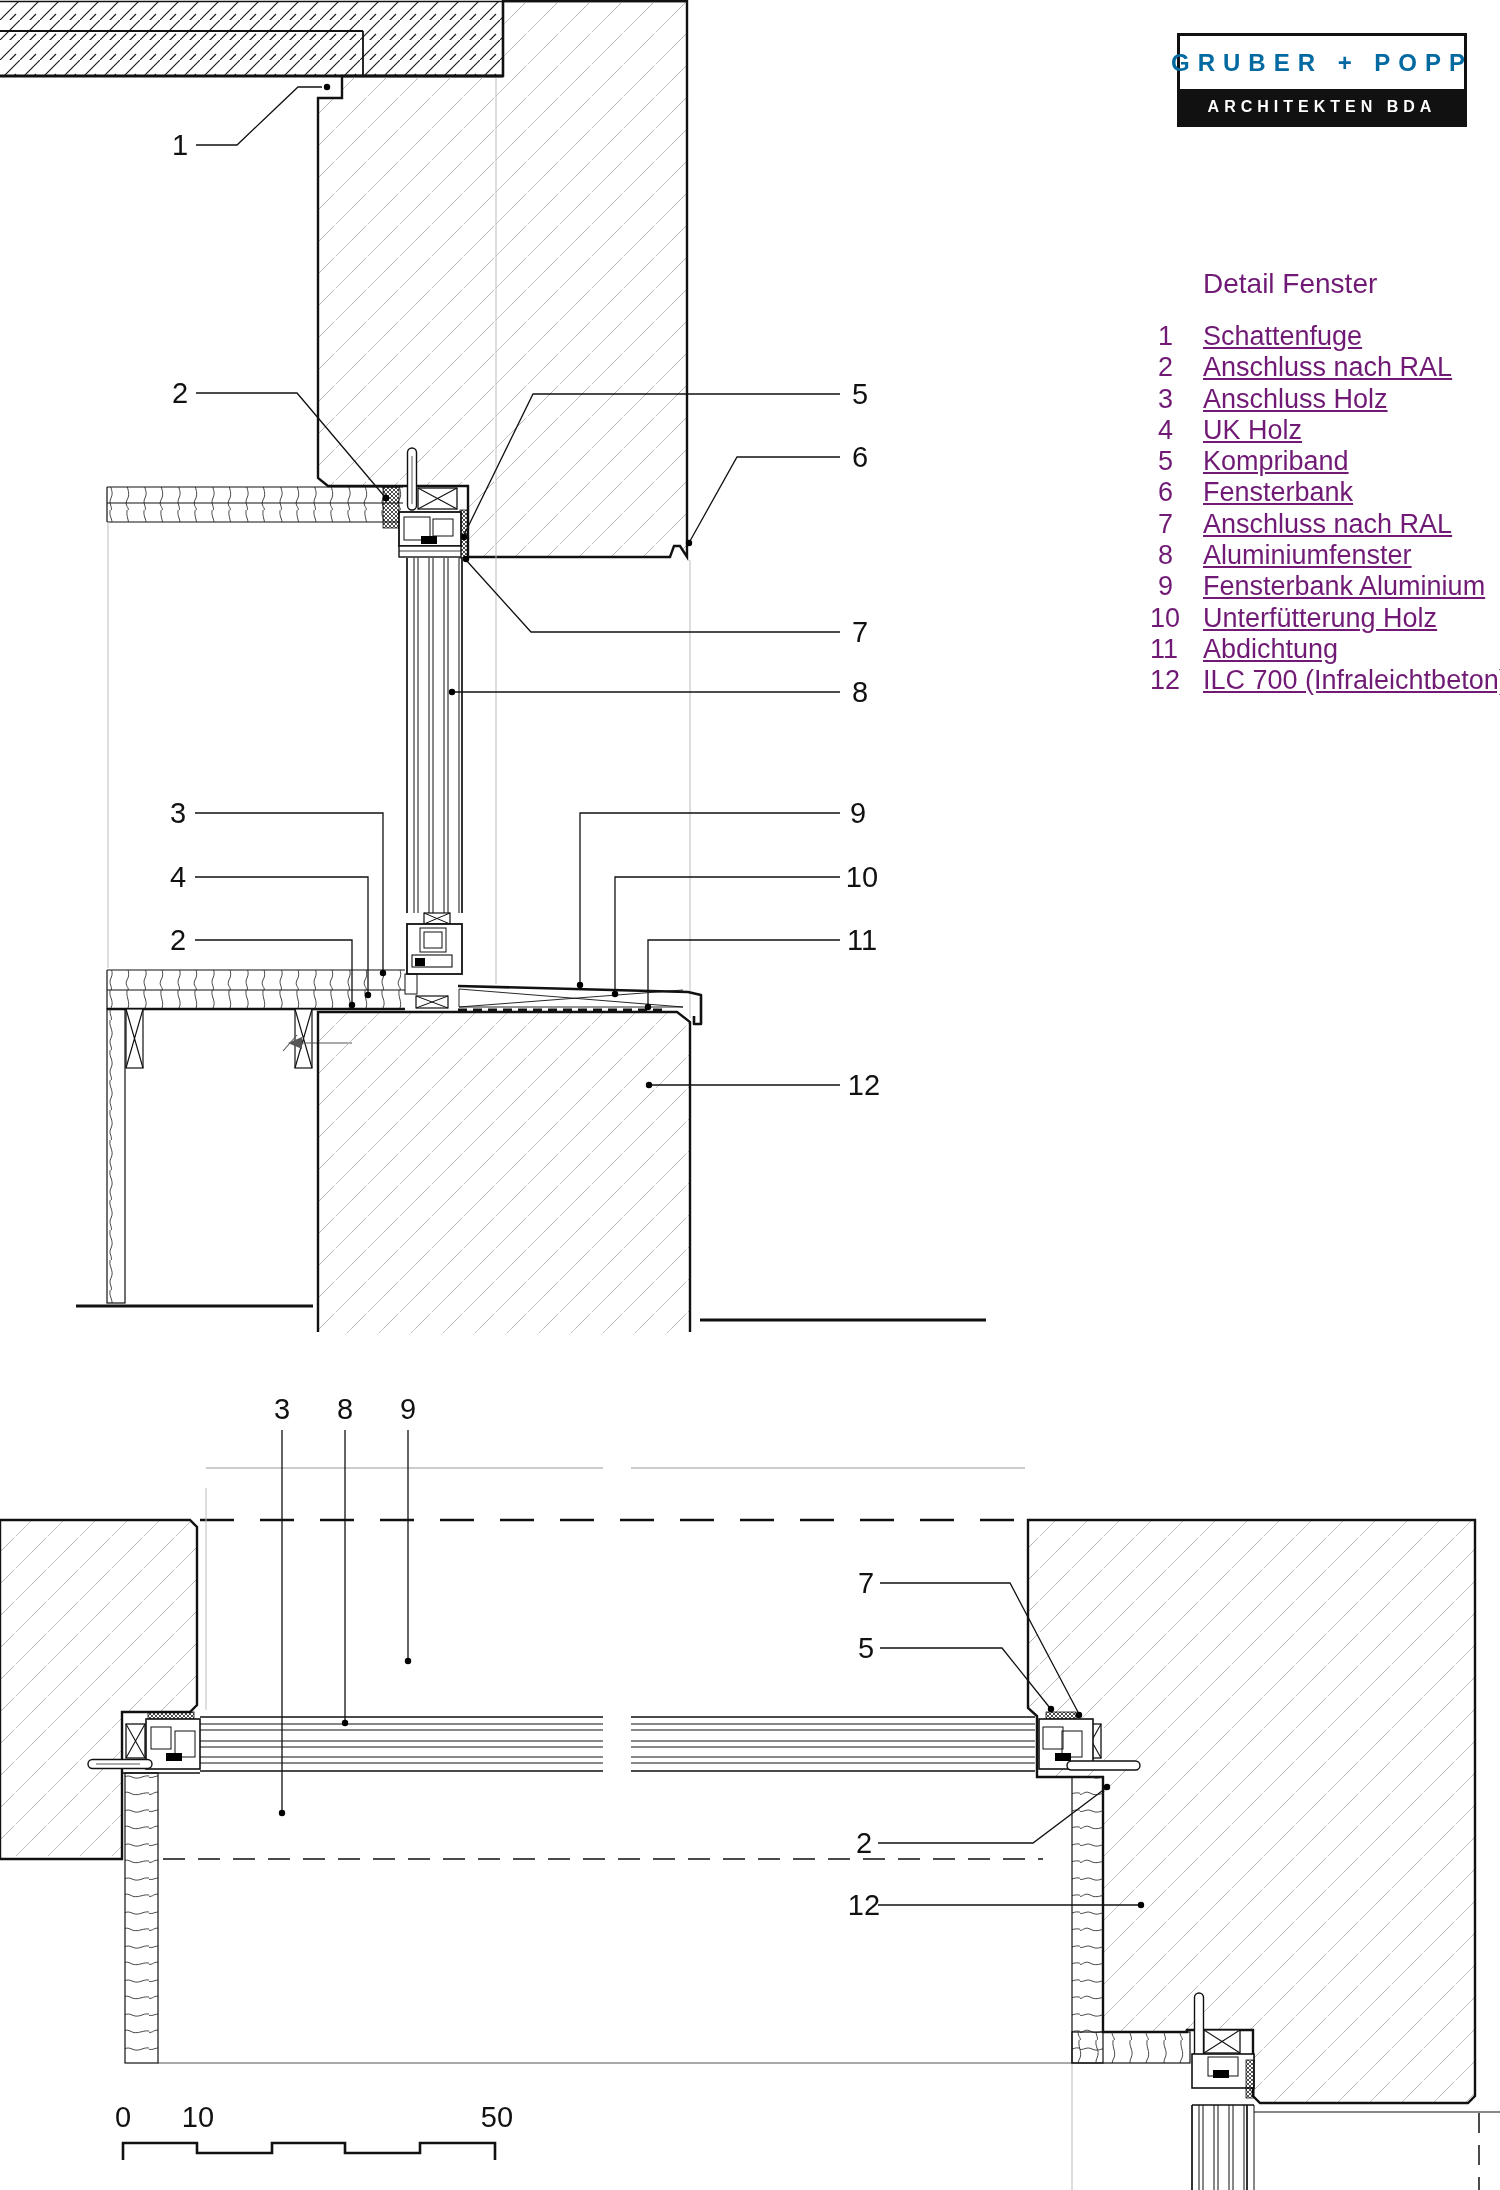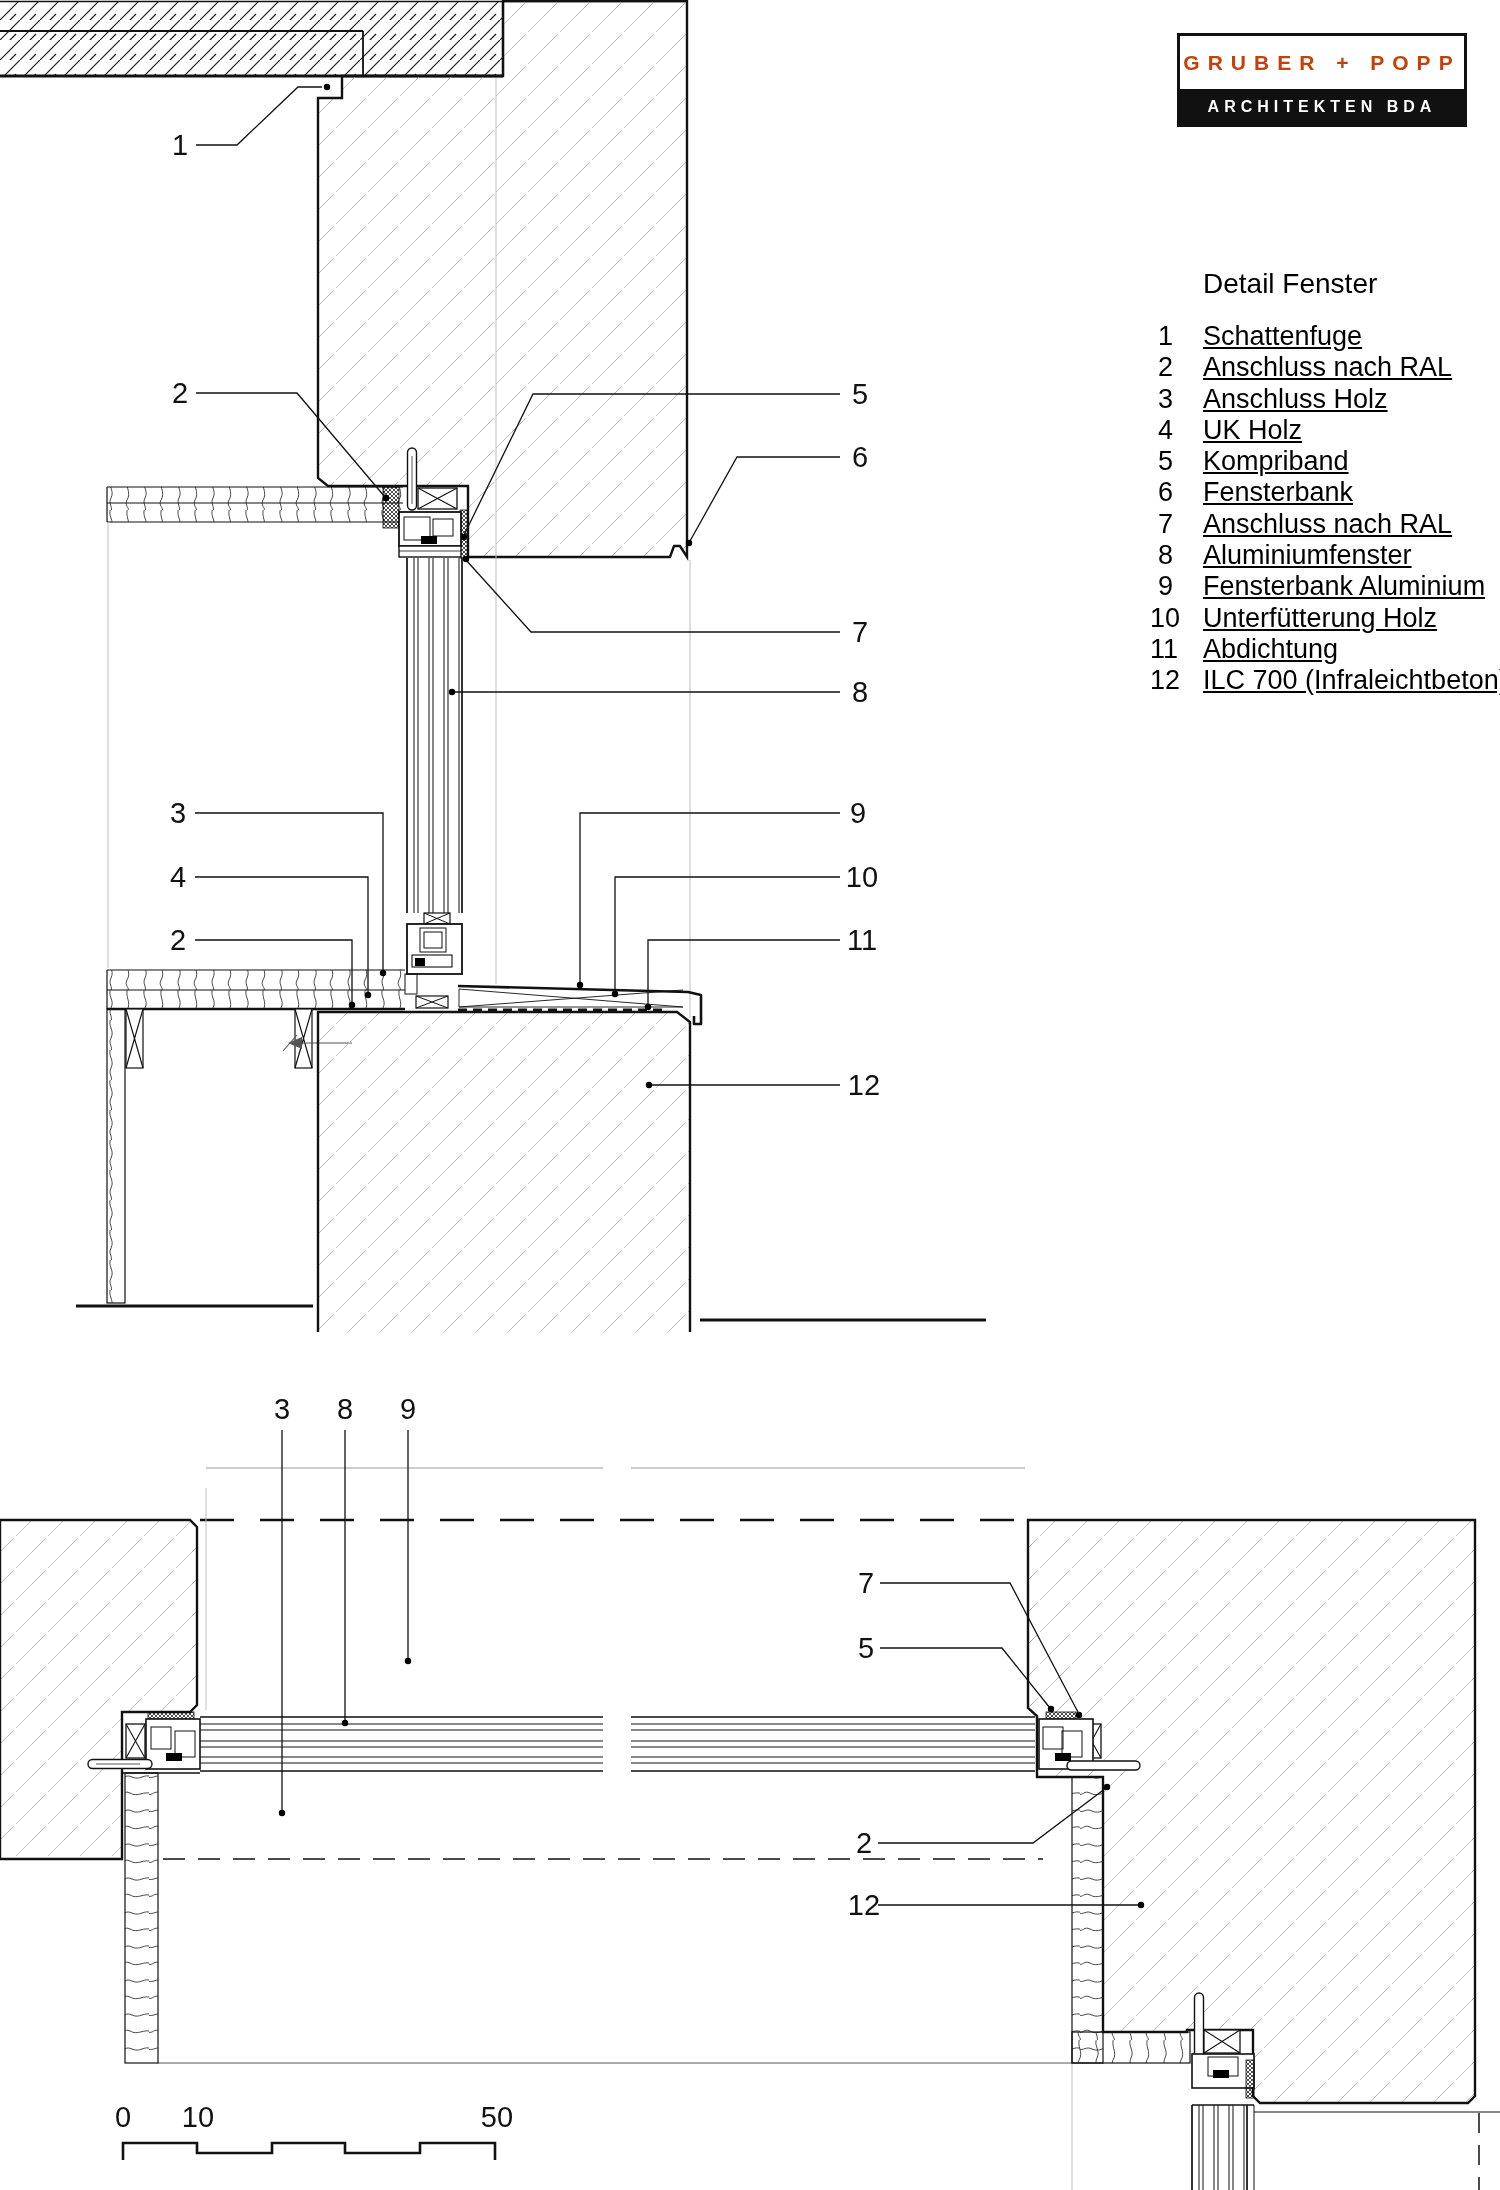--- a/index.html
+++ b/index.html
@@ -3,25 +3,25 @@
 <meta charset="utf-8">
 <style>
   html,body{margin:0;padding:0;background:#fff;}
   .stage{position:relative;width:1500px;height:2190px;background:#fff;overflow:hidden;
          font-family:"Liberation Sans", sans-serif;}
   .stage svg{position:absolute;left:0;top:0;}
   
   .logo{position:absolute;left:1177px;top:33px;width:290px;height:94px;border:3px solid #111;
         box-sizing:border-box;background:#fff;}
   .logo-top{height:53px;display:flex;align-items:center;justify-content:center;background:#fff;
-            color:#c2410c;font-size:21px;font-weight:bold;letter-spacing:8px;white-space:nowrap;}
+            color:#0369a1;font-size:24px;font-weight:bold;letter-spacing:8px;white-space:nowrap;}
   .logo-bottom{height:35px;display:flex;align-items:center;justify-content:center;background:#111;
             color:#fff;font-size:16px;font-weight:bold;letter-spacing:5px;white-space:nowrap;}
   
-  .legend{position:absolute;left:1150px;top:268px;width:340px;color:#000000;}
+  .legend{position:absolute;left:1150px;top:268px;width:340px;color:#701a75;}
   .legend-title{margin-left:53px;font-size:28px;margin-bottom:21px;}
   .legend-row{display:flex;line-height:31.3px;font-size:27px;}
   .legend-num{width:23px;text-align:right;flex:none;}
   .legend-label{margin-left:30px;white-space:nowrap;text-decoration:underline;}
   text.co{font-size:29px;fill:#111;text-anchor:middle;dominant-baseline:central;
           font-family:"Liberation Sans",sans-serif;}
   text.sc{font-size:29px;fill:#111;text-anchor:middle;dominant-baseline:central;
           font-family:"Liberation Sans",sans-serif;}
 </style>
 </head>

